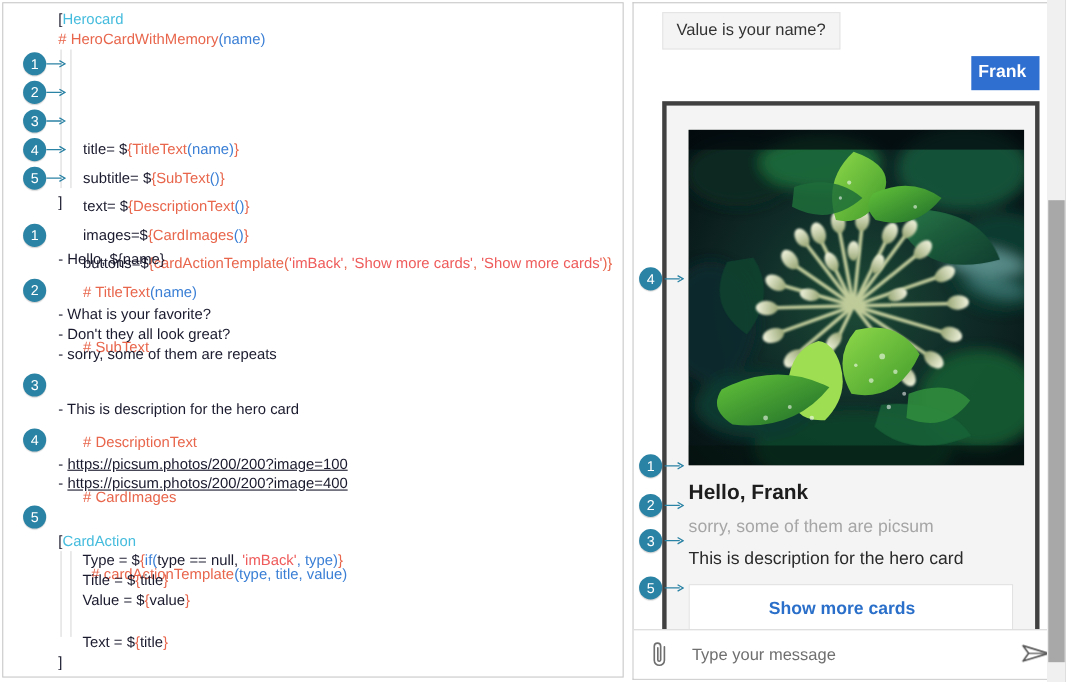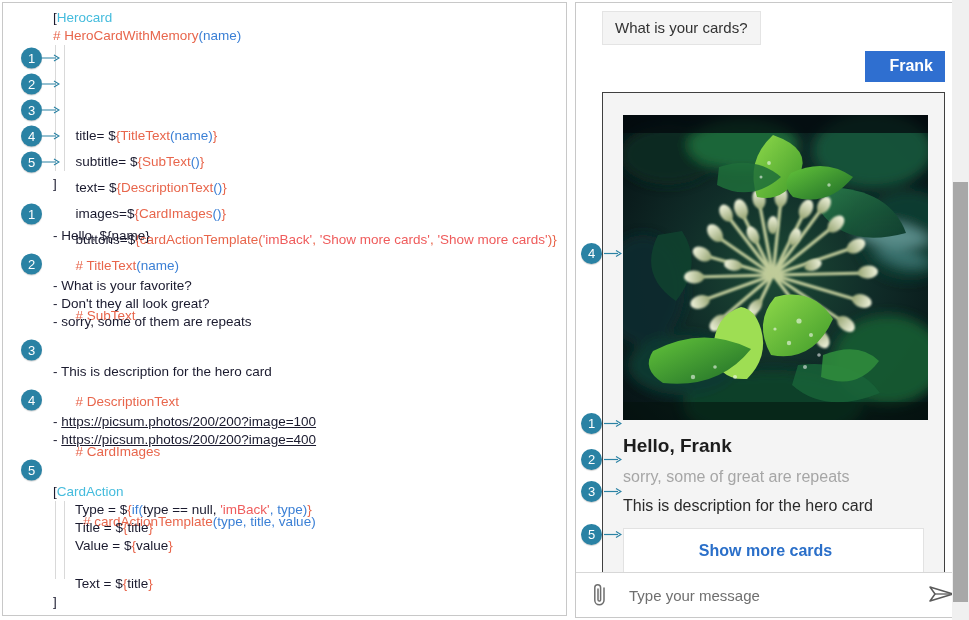--- a/index.html
+++ b/index.html
@@ -108,31 +108,31 @@
     font-size: 15px;
     line-height: 19px;
   }
   .bubble-user-row {
     text-align: right;
     padding-right: 22px;
     margin-top: 6px;
   }
   .bubble-user {
     display: inline-block;
-    padding: 5px 12px 6px 24px;
+    padding: 5px 12px 6px 6px;
     background: #2f6fd0;
     color: #ffffff;
     font-size: 16px;
     font-weight: bold;
     line-height: 20px;
   }
   .hero-card {
     margin: 10px 22px 0 26px;
     background: #f4f4f4;
-    border: 1px solid #404040;
+    border: 4px solid #404040;
     padding: 12px 20px 14px 20px;
     position: relative;
   }
   .hero-img-wrap {
     width: 305px; height: 305px;
     overflow: hidden;
     background: #0b1410;
     margin: 10px auto 0 auto;
   }
   .hero-img { display:block; width:305px; height:305px; }
@@ -342,21 +342,21 @@
       <div class="cline"><span class="t-dark">]</span></div>
     </div>
 
   </div>
 </div>
 
 <div id="right-panel">
   <div id="chat-scroll">
 
     <div>
-      <div class="bubble-bot">What is your cards?</div>
+      <div class="bubble-bot">Value is your name?</div>
     </div>
 
     <div class="bubble-user-row">
       <div class="bubble-user">Frank</div>
     </div>
 
     <div class="hero-card">
 
       <div class="hero-img-wrap">
         <svg class="hero-img" viewBox="0 0 305 305" preserveAspectRatio="none">
@@ -488,21 +488,21 @@
           </g>
 
           <rect width="305" height="305" fill="none"></rect>
           <path d="M0 0 H305 V305 H0 Z" fill="none"></path>
           <rect x="0" y="0" width="305" height="18" fill="#030a0d" opacity="0.75"></rect>
           <rect x="0" y="287" width="305" height="18" fill="#03120c" opacity="0.55"></rect>
         </svg>
       </div>
 
       <div class="card-title">Hello, Frank</div>
-      <div class="card-subtitle">sorry, some of great are repeats</div>
+      <div class="card-subtitle">sorry, some of them are picsum</div>
       <div class="card-text">This is description for the hero card</div>
       <button class="card-button">Show more cards</button>
     </div>
 
     <div class="chat-marker" style="left:5px; top:240px;">
       <span class="badge">4</span>
       <span class="arrow">
           <svg width="18" height="9" viewBox="0 0 18 9">
             <path d="M0 4.5 H14" stroke="#2a82a4" stroke-width="1.2" fill="none"></path>
             <path d="M12 1.6 L17 4.5 L12 7.4" stroke="#2a82a4" stroke-width="1.2" fill="none"></path>

